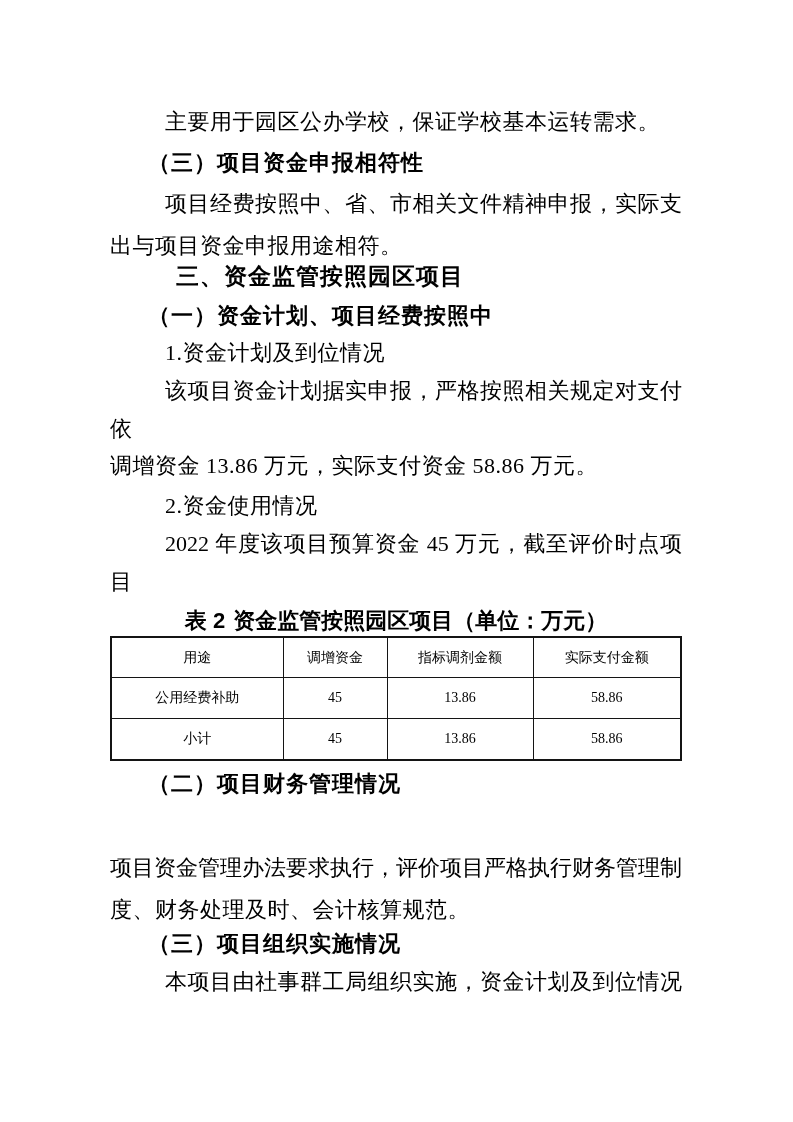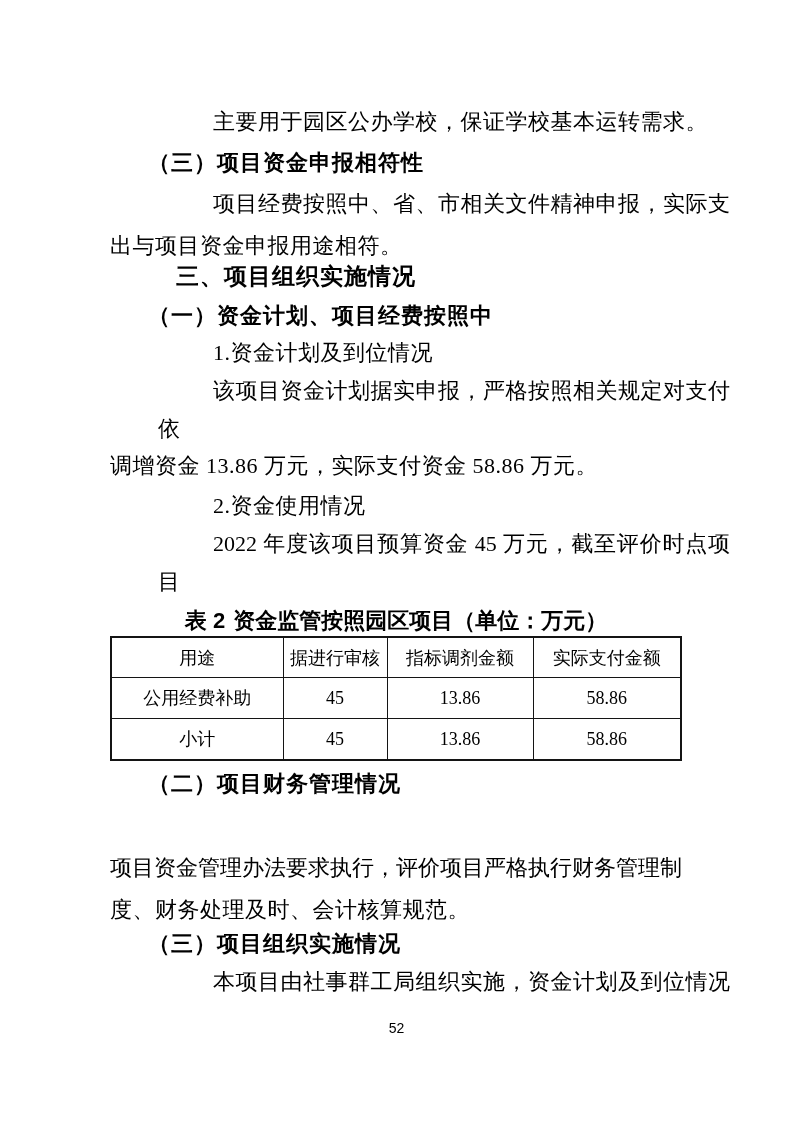--- a/index.html
+++ b/index.html
@@ -18,21 +18,21 @@
     line-height:38px;
     letter-spacing:0.5px;
     white-space:nowrap;
   }
   .just{
     white-space:normal;
     text-align:justify;
     text-align-last:justify;
     letter-spacing:0;
   }
-  .indent{text-indent:55px;margin-left:48px;}
+  .indent{text-indent:55px;}
   .h-paren{
     font-weight:bold;
     text-indent:38px;
     letter-spacing:1px;
   }
   .h-chapter{
     font-family:"Liberation Sans","DejaVu Sans",sans-serif;
     font-weight:bold;
     font-size:23px;
     text-indent:66px;
@@ -54,21 +54,21 @@
     width:570px;
     border-collapse:collapse;
     table-layout:fixed;
     border:2px solid #141414;
   }
   table.usage th, table.usage td{
     border:1.5px solid #141414;
     text-align:center;
     vertical-align:middle;
     font-weight:normal;
-    font-size:18px;
+    font-size:14px;
     padding:0;
   }
   table.usage th{height:39px;}
   table.usage td{height:40px;}
   .pagenum{
     position:absolute;
     left:0;top:1020px;width:100%;
     text-align:center;
     font-family:"Liberation Sans","DejaVu Sans",sans-serif;
     font-size:14px;
@@ -79,21 +79,21 @@
 
 <div class="page">
 
   <div class="line indent" style="top:103px">主要用于园区公办学校，保证学校基本运转需求。</div>
 
   <div class="line h-paren" style="top:144px">（三）项目资金申报相符性</div>
 
   <div class="line just indent" style="top:185px">项目经费按照中、省、市相关文件精神申报，实际支</div>
   <div class="line" style="top:227px">出与项目资金申报用途相符。</div>
 
-  <div class="line h-chapter" style="top:257px">三、项目组织实施情况</div>
+  <div class="line h-chapter" style="top:257px">三、资金监管按照园区项目</div>
 
   <div class="line h-paren" style="top:297px">（一）资金计划、项目经费按照中</div>
 
   <div class="line indent" style="top:334px">1.资金计划及到位情况</div>
 
   <div class="line just indent" style="top:372px">该项目资金计划据实申报，严格按照相关规定对支付依</div>
   <div class="line" style="top:447px">调增资金 13.86 万元，实际支付资金 58.86 万元。</div>
 
   <div class="line indent" style="top:487px">2.资金使用情况</div>
 
@@ -106,21 +106,21 @@
   <table class="usage">
     <colgroup>
       <col style="width:172px">
         <col style="width:104px">
         <col style="width:146px">
         <col style="width:148px">
     </colgroup>
     <tbody>
         <tr>
       <th>用途</th>
-      <th>据进行审核</th>
+      <th>调增资金</th>
       <th>指标调剂金额</th>
       <th>实际支付金额</th>
     </tr>
     <tr>
       <td>公用经费补助</td>
       <td>45</td>
       <td>13.86</td>
       <td>58.86</td>
     </tr>
     <tr>
@@ -134,15 +134,14 @@
 
   <div class="line h-paren" style="top:765px">（二）项目财务管理情况</div>
 
   <div class="line just" style="top:849px">项目资金管理办法要求执行，评价项目严格执行财务管理制</div>
   <div class="line" style="top:891px">度、财务处理及时、会计核算规范。</div>
 
   <div class="line h-paren" style="top:925px">（三）项目组织实施情况</div>
 
   <div class="line just indent" style="top:963px">本项目由社事群工局组织实施，资金计划及到位情况</div>
 
-  <div class="pagenum">52</div>
 
 </div>
 
 </body></html>

